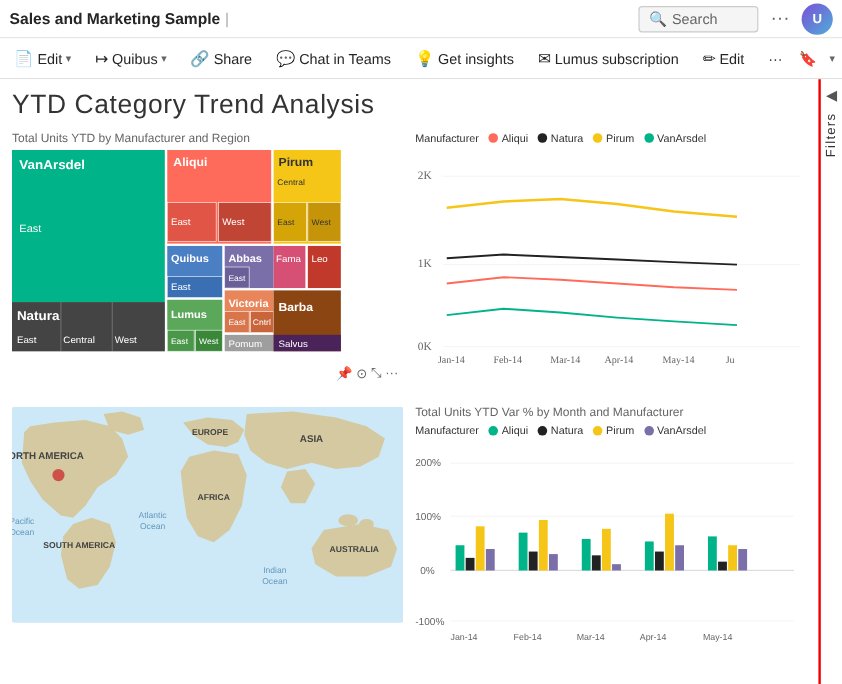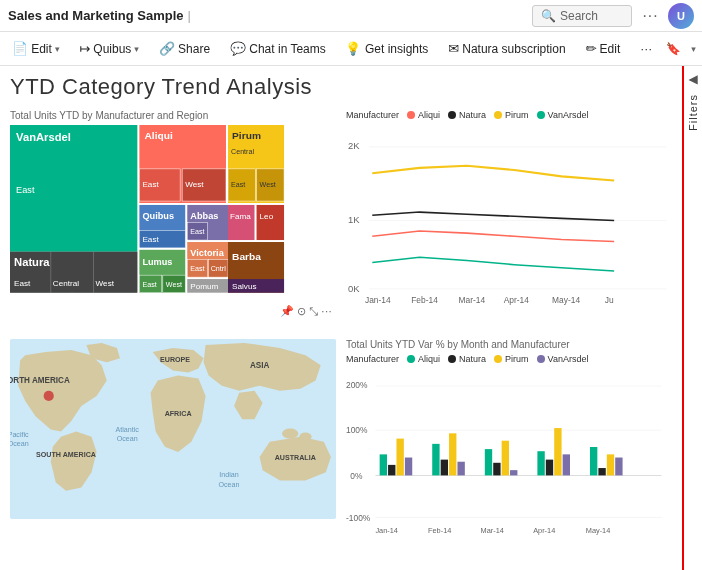--- a/index.html
+++ b/index.html
@@ -104,20 +104,21 @@
       background: #cde8f7;
       position: relative;
       border-radius: 2px;
       overflow: hidden;
     }
 
     
     .line-chart-container {
       width: 100%;
       height: 195px;
+      font-family: Liberation Serif, serif;
     }
 
     
     .bar-chart-container {
       width: 100%;
       height: 180px;
     }
 
     
     .filters-panel {
@@ -213,21 +214,21 @@
     <span>Chat in Teams</span>
   </div>
   <div class="toolbar-sep"></div>
   <div class="toolbar-item">
     <span class="toolbar-icon">💡</span>
     <span>Get insights</span>
   </div>
   <div class="toolbar-sep"></div>
   <div class="toolbar-item">
     <span class="toolbar-icon">✉</span>
-    <span>Natura subscription</span>
+    <span>Lumus subscription</span>
   </div>
   <div class="toolbar-sep"></div>
   <div class="toolbar-item">
     <span class="toolbar-icon">✏</span>
     <span>Edit</span>
   </div>
   <div class="toolbar-sep"></div>
   <div class="toolbar-item">
     <span>···</span>
   </div>

